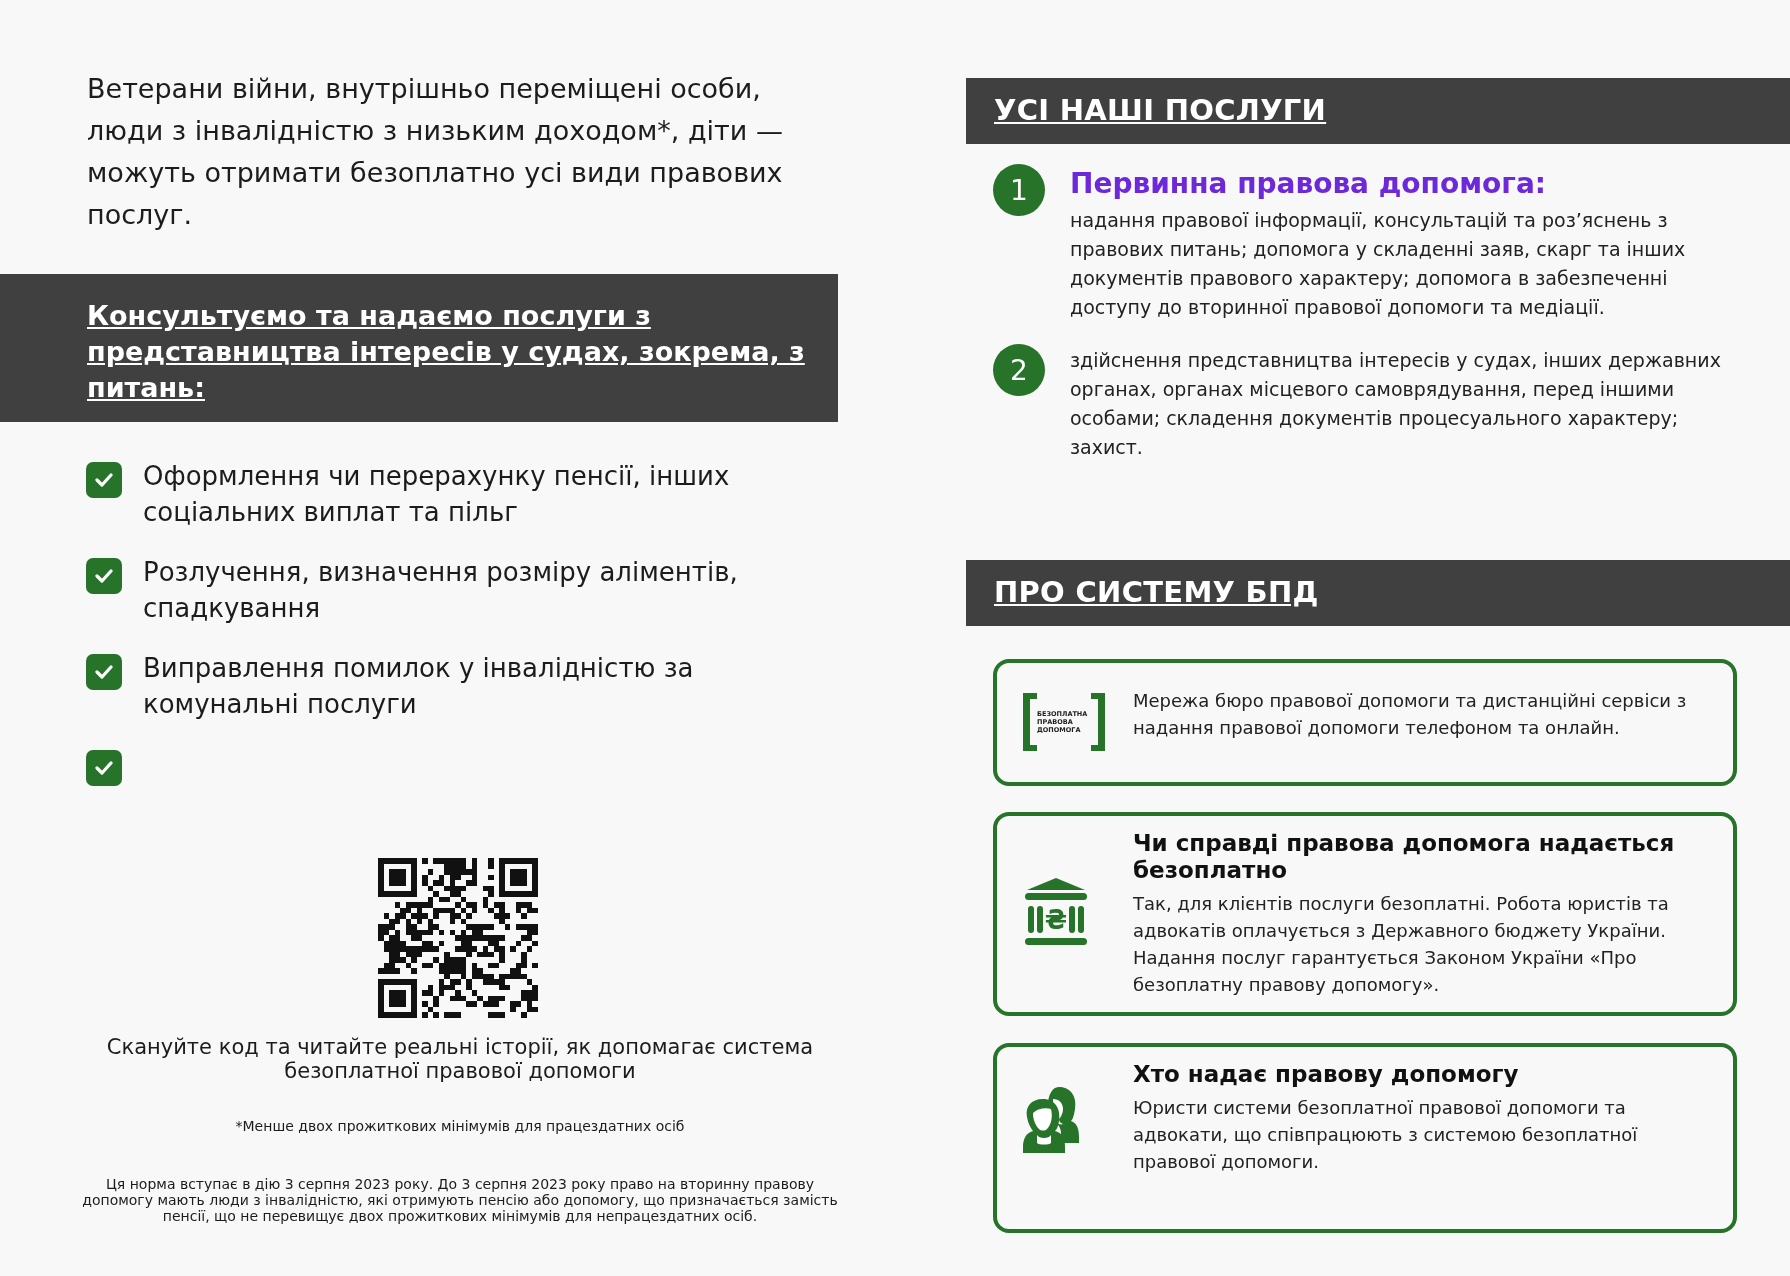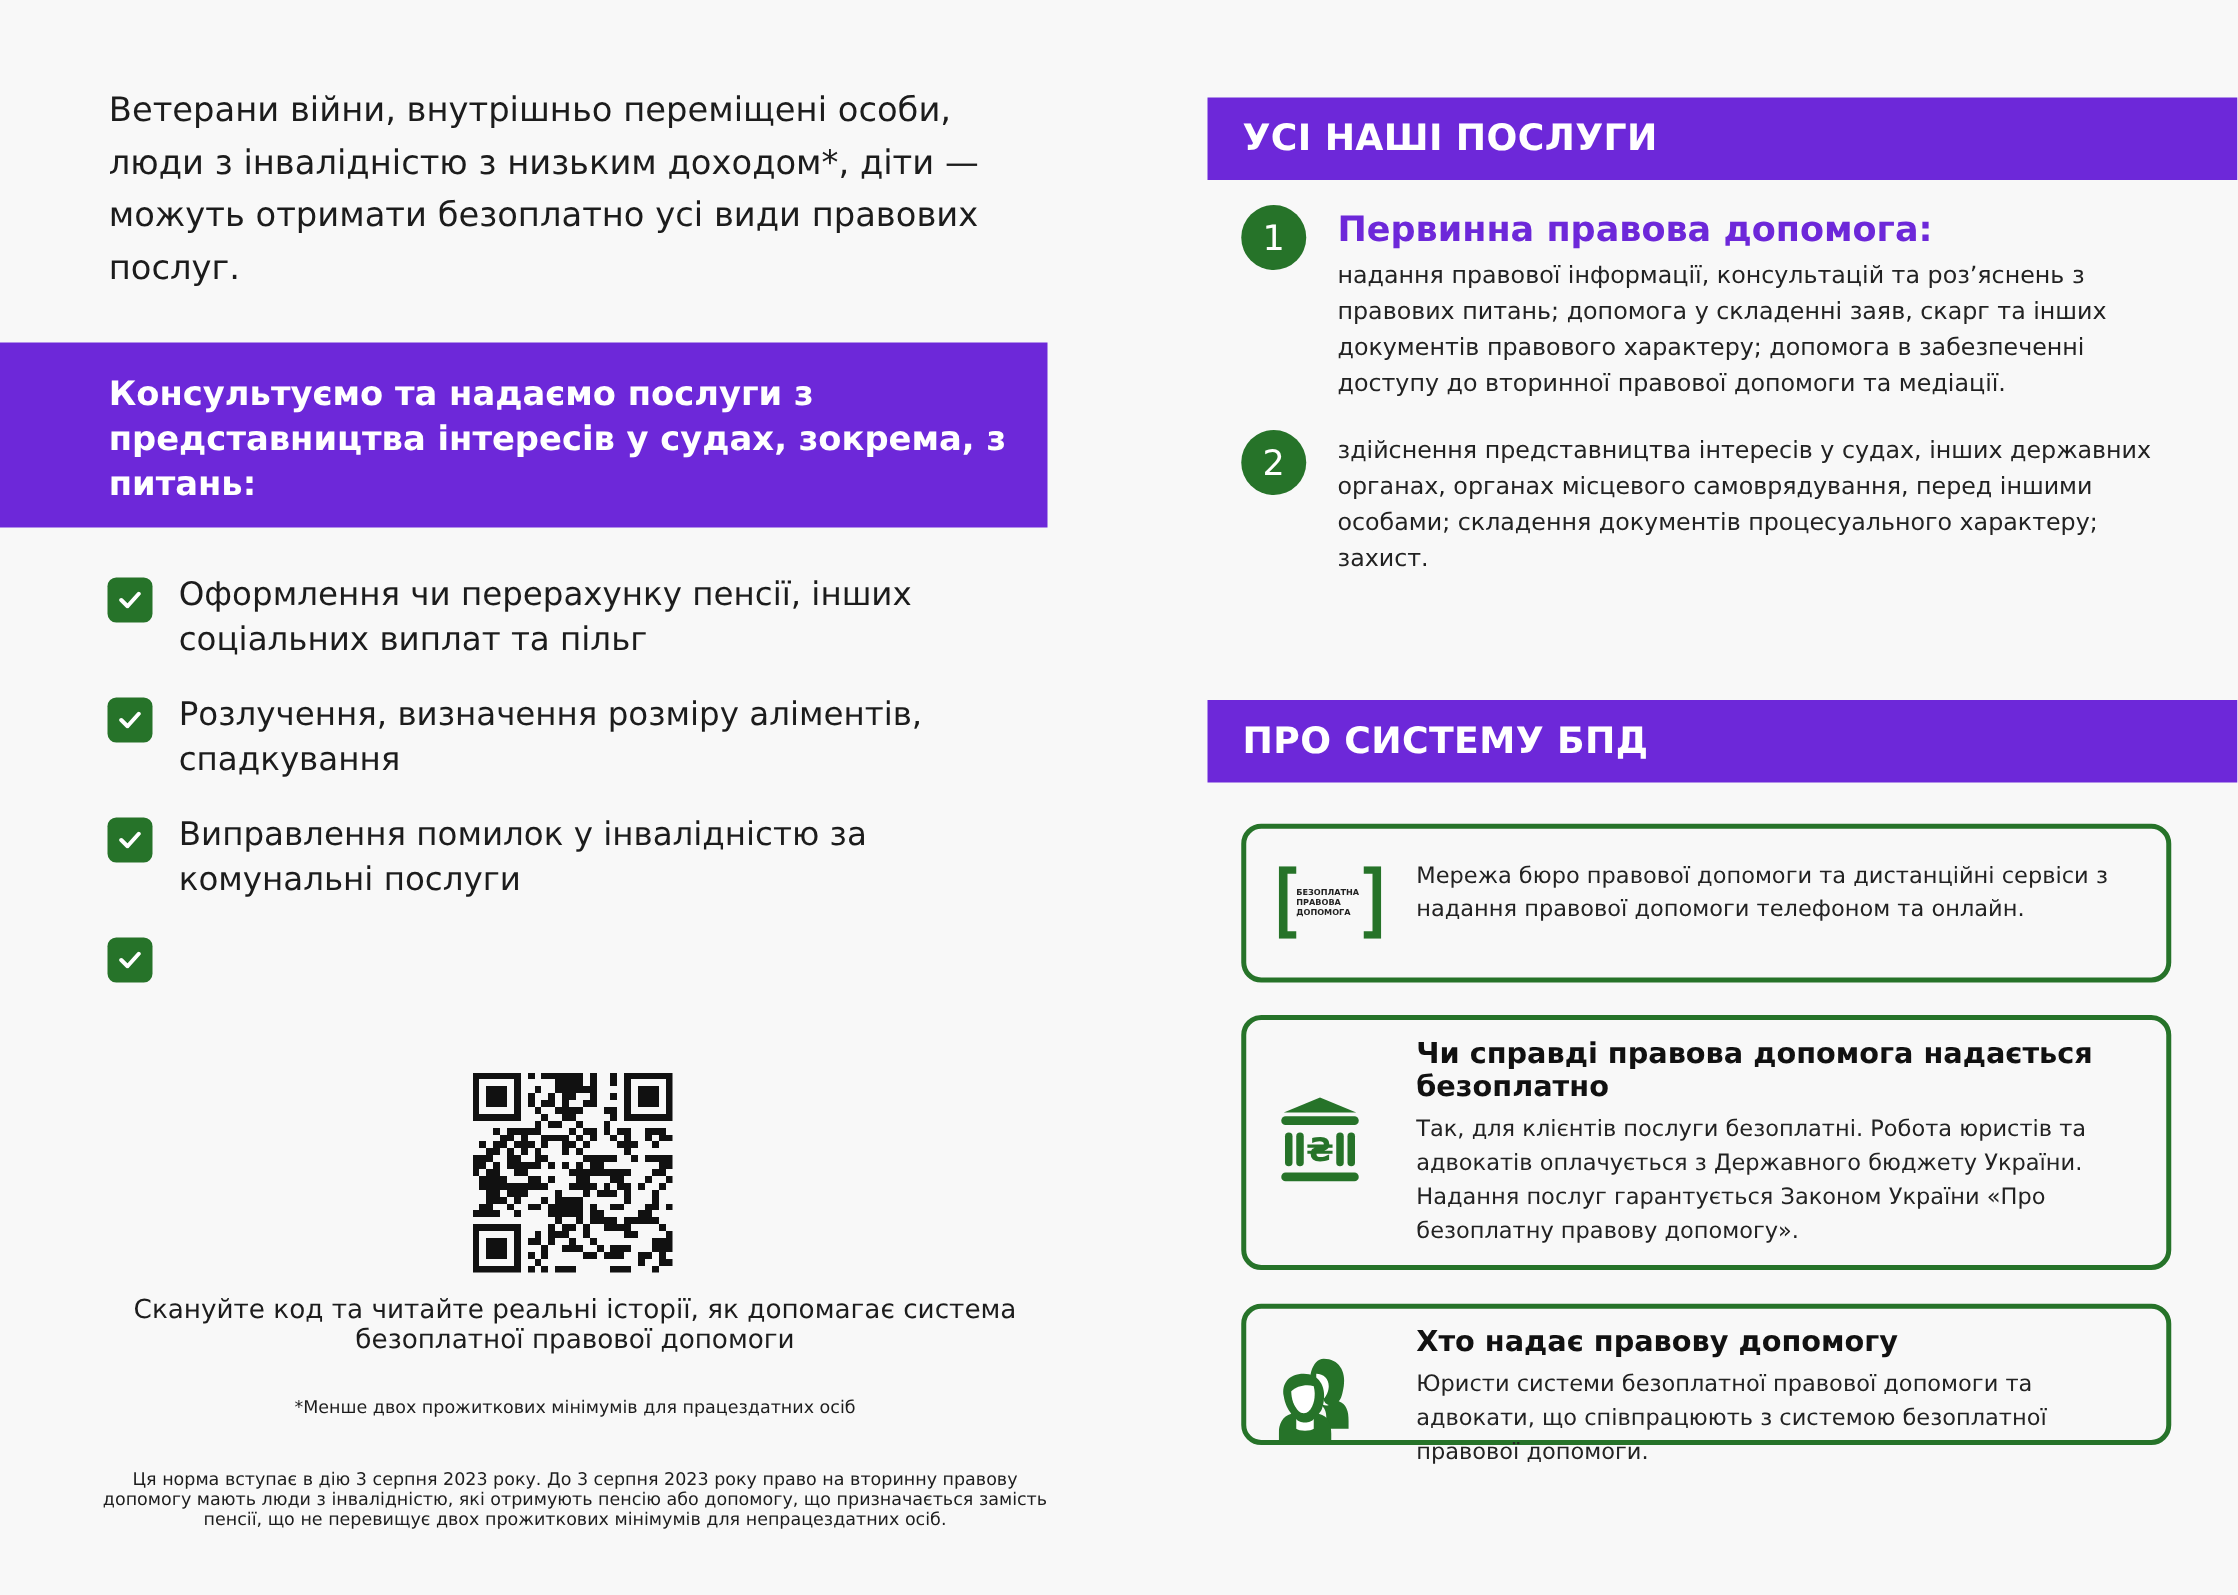--- a/index.html
+++ b/index.html
@@ -1,19 +1,19 @@
 <!DOCTYPE html>
 <html><head>
 <meta charset="utf-8">
 <style>
   * { box-sizing: border-box; margin: 0; padding: 0; }
   html, body { width: 1790px; height: 1276px; background: #f8f8f8; overflow: hidden; }
   body { position: relative; font-family: "DejaVu Sans", sans-serif; color: #1a1a1a; }
 
-  .green { background: #6d28d9; }
+  .green { background: #404040; text-decoration: underline; }
 
   
   #intro {
     position: absolute; left: 87px; top: 68px; width: 740px;
     font-size: 27px; line-height: 42px; font-weight: 500; color: #1c1c1c;
   }
   #consult-band {
     position: absolute; left: 0; top: 274px; width: 838px; height: 148px;
     padding: 24px 0 0 87px; color: #fff;
     font-size: 27px; line-height: 36px; font-weight: bold;
@@ -55,21 +55,21 @@
   }
   .service h3 { margin-left: 77px; font-size: 28px; line-height: 40px; font-weight: bold; color: #6d28d9; }
   .service p { margin-left: 77px; font-size: 19px; line-height: 29px; color: #222; margin-top: 2px; }
 
   .card {
     position: absolute; left: 993px; width: 744px; border: 4px solid #267329; border-radius: 16px;
     background: #f8f8f8;
   }
   #card-who { top: 659px; height: 127px; }
   #card-free { top: 812px; height: 204px; }
-  #card-provider { top: 1043px; height: 113px; }
+  #card-provider { top: 1043px; height: 190px; }
   .card .icon { position: absolute; left: 26px; }
   .card .body { position: absolute; left: 136px; right: 20px; }
   .card h4 { font-size: 23px; line-height: 27px; font-weight: bold; color: #111; }
   .card p { font-size: 18px; line-height: 27px; color: #222; margin-top: 6px; }
   #card-who .body { top: 18px; }
   #card-who .icon { top: 30px; }
   #card-free .body { top: 14px; }
   #card-free .icon { top: 60px; }
   #card-provider .body { top: 14px; }
   #card-provider .icon { top: 38px; }

